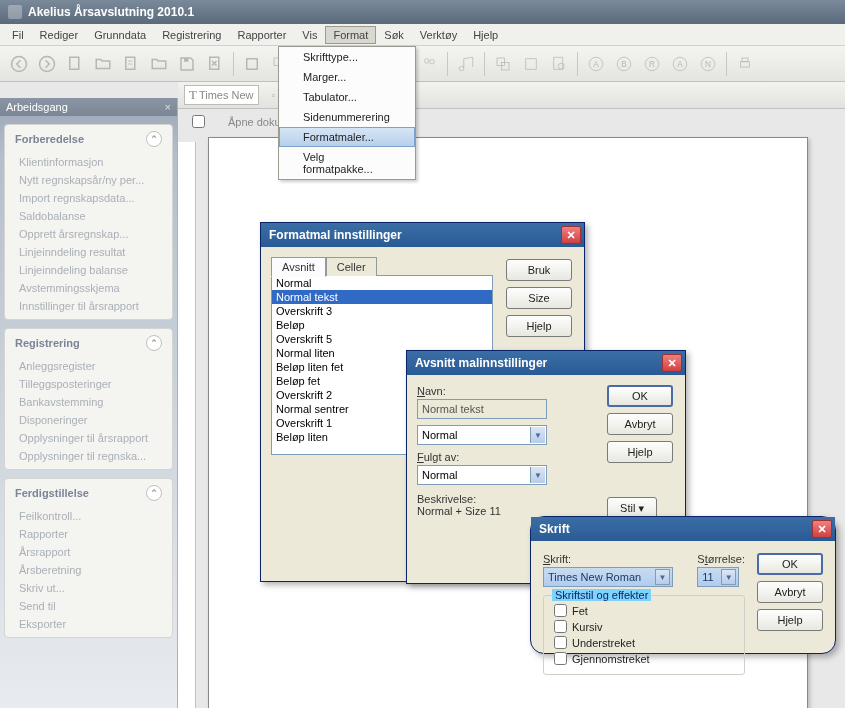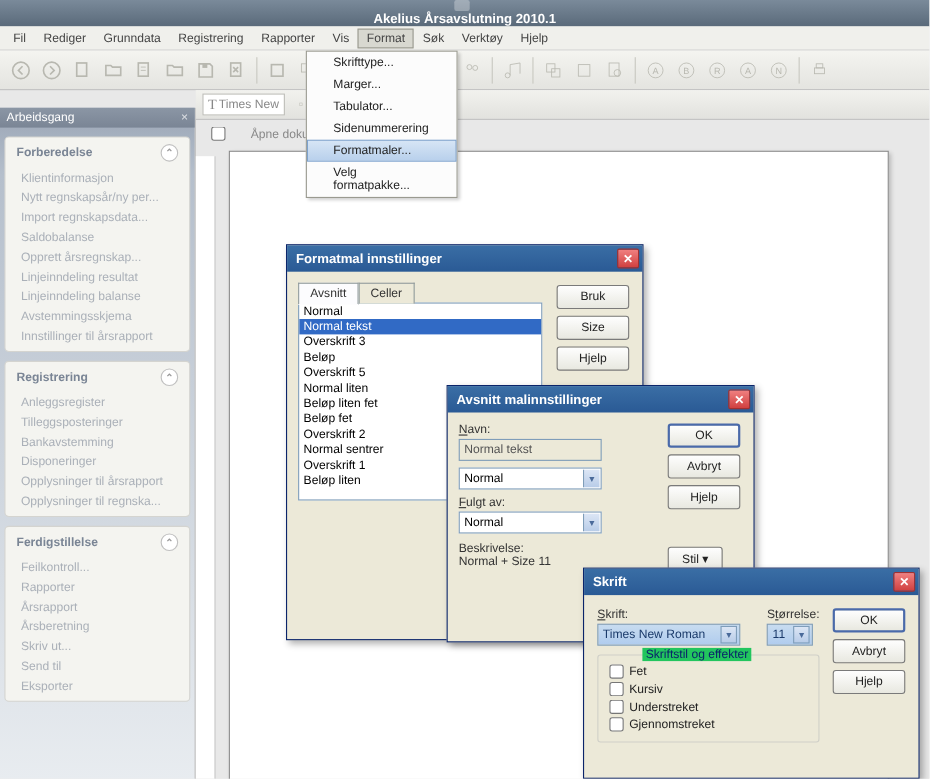--- a/index.html
+++ b/index.html
@@ -1,18 +1,18 @@
 <!DOCTYPE html>
 <html><head>
 <meta charset="utf-8">
 <style>
   * { box-sizing: border-box; font-family: Tahoma, Arial, sans-serif; }
   body { margin: 0; padding: 0; width: 845px; height: 708px; overflow: hidden; background: #e8e8e8; position: relative; font-size: 11px; }
 
-  .titlebar { height: 24px; background: linear-gradient(to bottom, #7a8a9a, #5a6a7a); color: white; display: flex; align-items: center; padding: 0 8px; font-size: 12px; font-weight: bold; flex-direction: column; }
+  .titlebar { height: 24px; background: linear-gradient(to bottom, #7a8a9a, #5a6a7a); color: white; display: flex; align-items: center; padding: 0 8px; font-size: 12px; font-weight: bold; }
   .titlebar .ticon { width: 14px; height: 14px; background: rgba(255,255,255,0.3); margin-right: 6px; border-radius: 2px; }
 
   .menubar { height: 22px; background: #f0f0ec; display: flex; align-items: center; padding: 0 4px; border-bottom: 1px solid #d0d0d0; }
   .menubar .item { padding: 3px 8px; cursor: default; color: #444; }
   .menubar .item.open { background: #d8d8d0; border: 1px solid #9a9a90; padding: 2px 7px; }
 
   .toolbar { height: 36px; background: linear-gradient(to bottom, #f4f4f0, #e4e4e0); display: flex; align-items: center; padding: 0 6px; border-bottom: 1px solid #c0c0c0; gap: 2px; }
   .tbtn { width: 26px; height: 26px; display: flex; align-items: center; justify-content: center; color: #b8b8b0; border-radius: 3px; }
   .tbtn svg { width: 18px; height: 18px; }
   .tsep { width: 1px; height: 24px; background: #c8c8c0; margin: 0 3px; }
@@ -61,29 +61,29 @@
   .dlg2 { top: 350px; left: 406px; width: 280px; height: 234px; z-index: 70; }
   .dlg2 .field-row { margin-bottom: 6px; }
   .dlg2 label { display: block; font-size: 11px; color: #333; margin-bottom: 2px; }
   .txt-input, .combo { width: 130px; height: 20px; border: 1px solid #7f9db9; padding: 1px 4px; font-size: 11px; background: #fff; }
   .txt-input.ro { background: #ece9d8; color: #555; }
   .combo { display: flex; justify-content: space-between; align-items: center; }
   .combo .arrow { width: 15px; height: 16px; background: linear-gradient(to bottom, #dce6f5, #b8cce8); border-left: 1px solid #7f9db9; display: flex; align-items: center; justify-content: center; font-size: 8px; color: #4a6a9a; margin-right: -3px; }
   .dlg2-btns { position: absolute; top: 34px; right: 12px; display: flex; flex-direction: column; gap: 6px; }
   .desc-row { margin-top: 8px; font-size: 11px; color: #333; }
 
-  .dlg3 { top: 516px; left: 530px; width: 306px; height: 192px; z-index: 80; }
+  .dlg3 { top: 516px; left: 530px; width: 306px; height: 138px; z-index: 80; border-radius: 14px; }
   .dlg3-body { padding: 12px; display: flex; gap: 12px; }
   .dlg3-left { flex: 1; }
   .dlg3-row { display: flex; gap: 14px; margin-bottom: 8px; }
   .dlg3-col label { display: block; font-size: 11px; color: #333; margin-bottom: 2px; }
   .combo-blue { height: 20px; border: 1px solid #7f9db9; background: linear-gradient(to bottom, #c8dcf0, #b0ccee); display: flex; align-items: center; padding: 0 2px 0 4px; font-size: 11px; color: #1a3a6a; justify-content: space-between; }
   .combo-blue .arrow { width: 15px; height: 16px; background: linear-gradient(to bottom, #dce6f5, #b8cce8); border: 1px solid #7f9db9; display: flex; align-items: center; justify-content: center; font-size: 8px; color: #4a6a9a; }
   .groupbox { border: 1px solid #d0d0c8; border-radius: 3px; padding: 8px 10px 6px; position: relative; }
-  .groupbox .legend { position: absolute; top: -7px; left: 8px; background: #22c55e; padding: 0 3px; font-size: 11px; color: #0a246a; margin-left: 32px; }
+  .groupbox .legend { position: absolute; top: -7px; left: 8px; background: #7dd3fc; padding: 0 3px; font-size: 11px; color: #0a246a; }
   .chk-row { display: flex; align-items: center; gap: 5px; font-size: 11px; color: #222; margin-bottom: 3px; }
   .chk-row input { margin: 0; }
   .dlg3-btns { display: flex; flex-direction: column; gap: 6px; }
   .wbtn.def { border: 2px solid #4a6aaa; }
   .stil-btn { width: 50px; }
 </style>
 </head>
 <body>
 
 <div class="titlebar">

